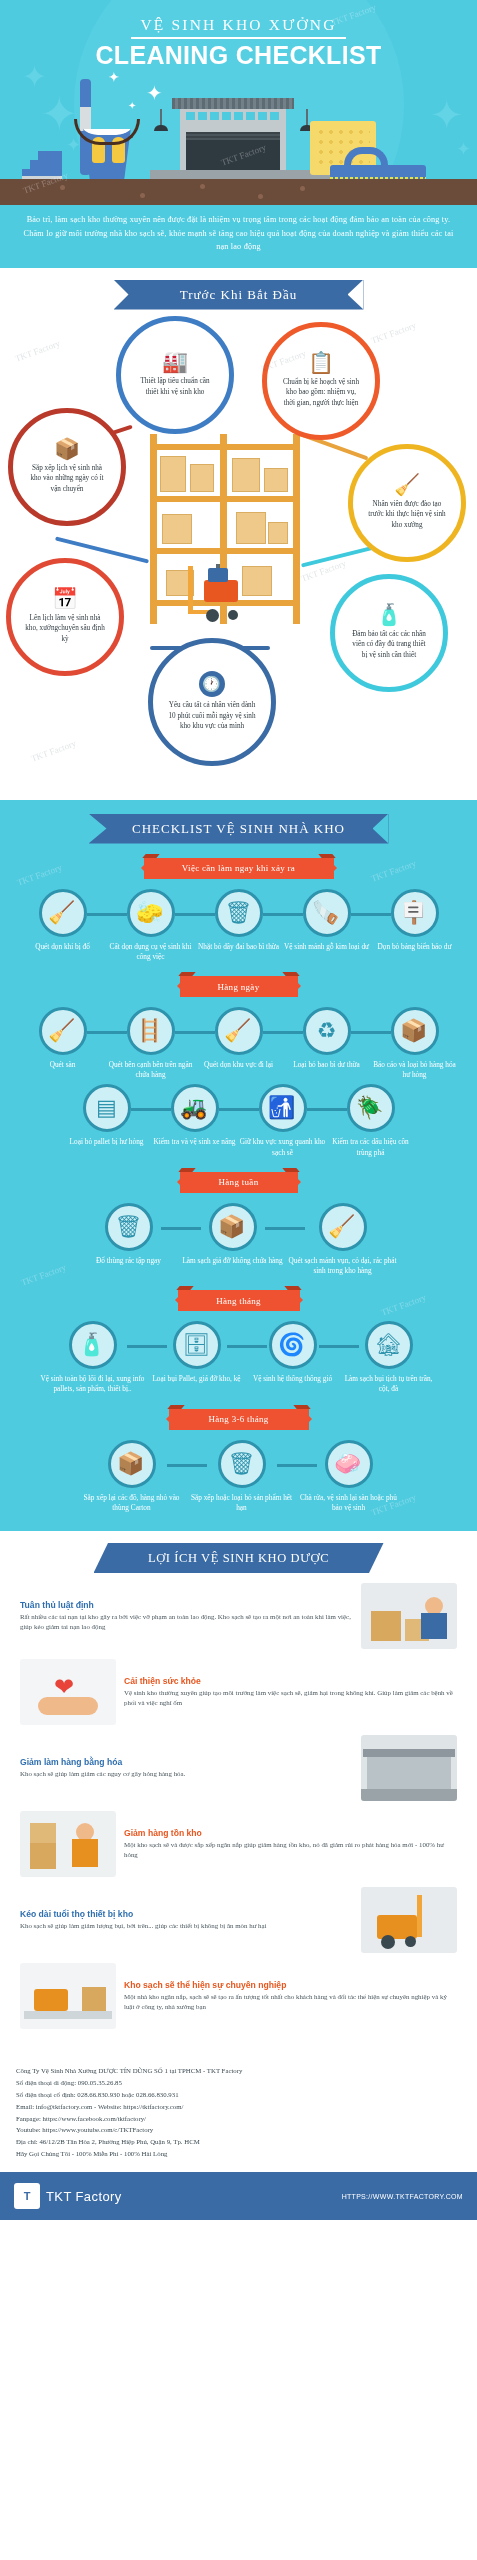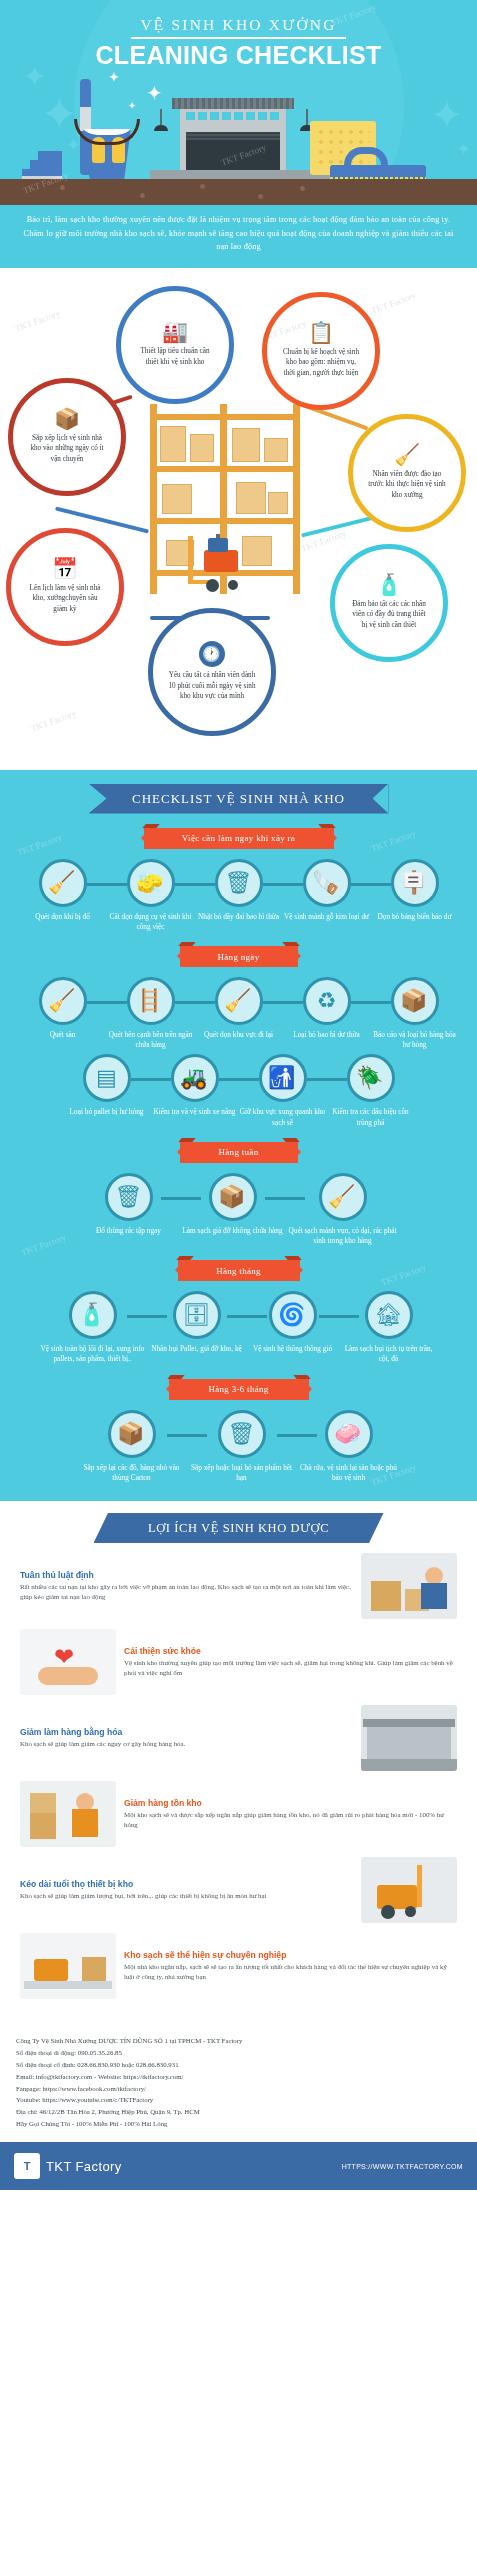--- a/index.html
+++ b/index.html
@@ -255,20 +255,23 @@
       </div>
     </div>
     <div class="wm" style="left:330px;top:10px;">TKT Factory</div>
     <div class="wm" style="left:22px;top:178px;">TKT Factory</div>
     <div class="wm" style="left:220px;top:150px;">TKT Factory</div>
   </div>
 
   <div class="intro">Bảo trì, làm sạch kho thường xuyên nên được đặt là nhiệm vụ trọng tâm trong các hoạt động đảm bảo an toàn của công ty. Chăm lo giữ môi trường nhà kho sạch sẽ, khỏe mạnh sẽ tăng cao hiệu quả hoạt động của doanh nghiệp và giảm thiểu các tai nạn lao động</div>
 
   <div class="sec-before">
+    <div class="ribbon-wrap">
+      <div class="ribbon dark">Trước Khi Bắt Đầu</div>
+    </div>
 
     <div class="flowmap">
 
       <div class="connector" style="left:60px;top:120px;width:74px;background:#b93a2b;transform:rotate(-18deg);"></div>
       <div class="connector" style="left:296px;top:128px;width:74px;background:#e8a33d;transform:rotate(20deg);"></div>
       <div class="connector" style="left:54px;top:232px;width:96px;background:#3e7cc4;transform:rotate(14deg);"></div>
       <div class="connector" style="left:300px;top:236px;width:96px;background:#3fc9dd;transform:rotate(-14deg);"></div>
       <div class="connector" style="left:120px;top:62px;width:70px;background:#3e7cc4;transform:rotate(42deg);"></div>
       <div class="connector" style="left:268px;top:66px;width:70px;background:#ef5a2a;transform:rotate(-40deg);"></div>
       <div class="connector" style="left:150px;top:330px;width:120px;background:#3b6ba5;"></div>
@@ -314,21 +317,21 @@
       <div class="bub red" style="left:8px;top:92px;">
         <span class="ico">📦</span>
         <span class="txt">Sắp xếp lịch vệ sinh nhà kho vào những ngày có ít vận chuyển</span>
       </div>
       <div class="bub yel" style="left:348px;top:128px;">
         <span class="ico">🧹</span>
         <span class="txt">Nhân viên được đào tạo trước khi thực hiện vệ sinh kho xưởng</span>
       </div>
       <div class="bub red2" style="left:6px;top:242px;">
         <span class="ico">📅</span>
-        <span class="txt">Lên lịch làm vệ sinh nhà kho, xưởngchuyên sâu giảm kỳ</span>
+        <span class="txt">Lên lịch làm vệ sinh nhà kho, xưởngchuyên sâu định kỳ</span>
       </div>
       <div class="bub cyan" style="left:330px;top:258px;">
         <span class="ico">🧴</span>
         <span class="txt">Đảm bảo tất các các nhân viên có đầy đủ trang thiết bị vệ sinh cần thiết</span>
       </div>
       <div class="bub navy" style="left:148px;top:322px;width:128px;height:128px;">
         <span class="dot-ico">🕐</span>
         <span class="txt">Yêu cầu tất cả nhân viên dành 10 phút cuối mỗi ngày vệ sinh kho khu vực của mình</span>
       </div>
 
@@ -458,21 +461,21 @@
       <span>Hàng tháng</span>
     </div>
     <div class="chain">
       <div class="node" style="width:108px;">
         <span class="circ">🧴</span>
         <span class="lbl">Vệ sinh toàn bộ lối đi lại, xung info pallets, sản phẩm, thiết bị..</span>
         </div>
       <div class="node" style="width:100px;">
           <span class="link"></span>
         <span class="circ">🗄</span>
-        <span class="lbl">Nhân bụi Pallet, giá đỡ kho, kệ</span>
+        <span class="lbl">Loại bụi Pallet, giá đỡ kho, kệ</span>
         </div>
       <div class="node" style="width:92px;">
           <span class="link"></span>
         <span class="circ">🌀</span>
         <span class="lbl">Vệ sinh hệ thống thông gió</span>
         </div>
       <div class="node" style="width:100px;">
           <span class="link"></span>
         <span class="circ">🏚</span>
         <span class="lbl">Làm sạch bụi tịch tụ trên trần, cột, đà</span>

